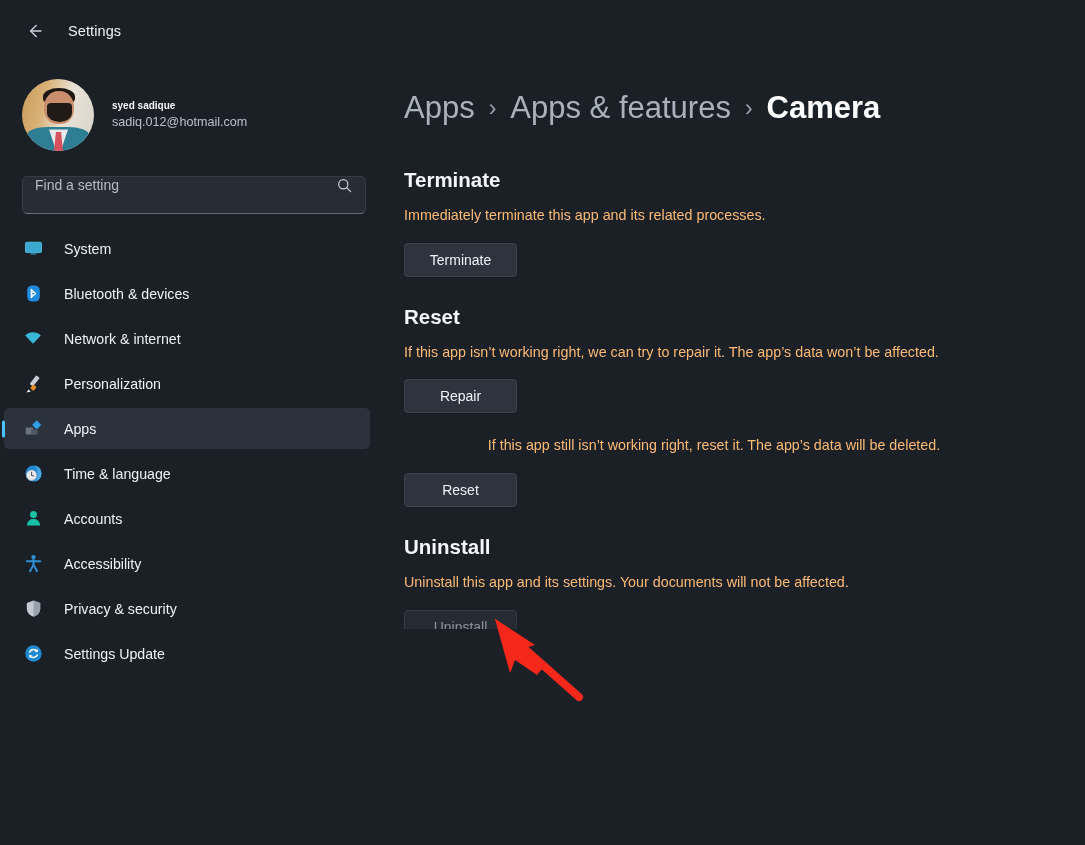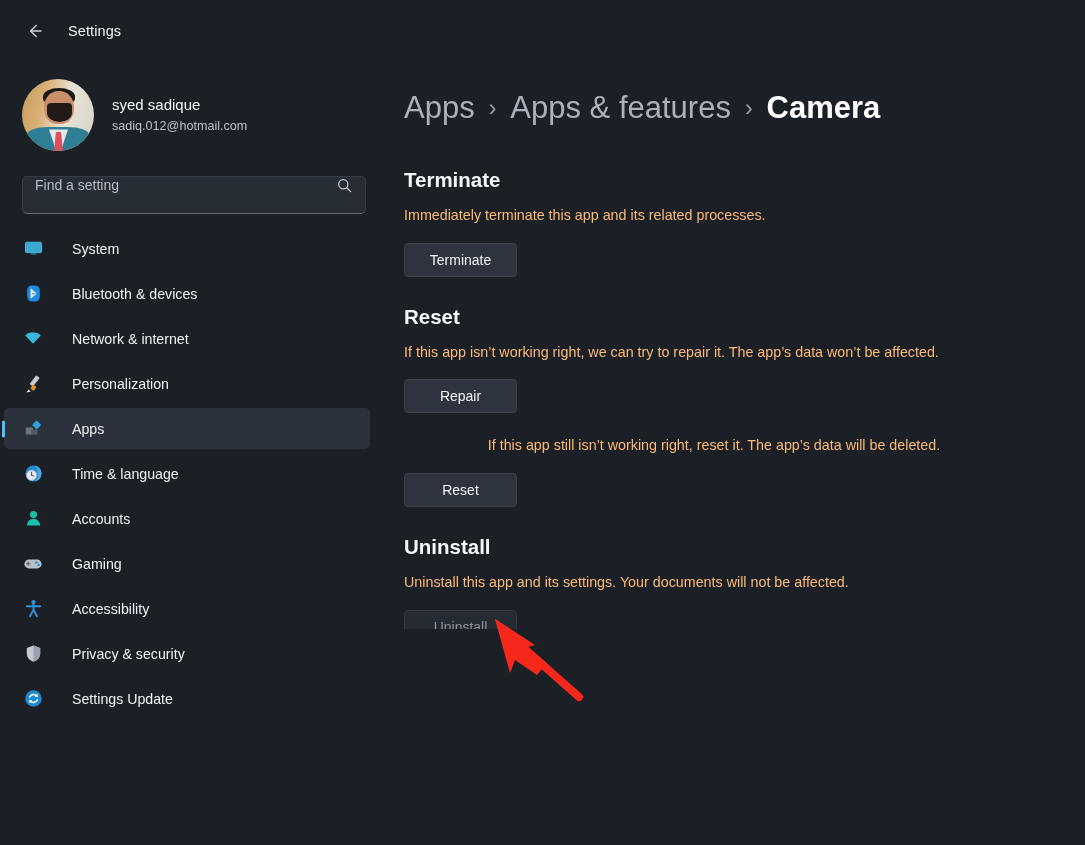--- a/index.html
+++ b/index.html
@@ -116,21 +116,21 @@
     position: absolute;
     left: 50%; bottom: 0;
     width: 9px; height: 27%;
     margin-left: -4px;
     background: #d8515f;
     clip-path: polygon(22% 0, 78% 0, 100% 100%, 0 100%);
   }
 
   .account-text { margin-left: 18px; line-height: 1.35; }
   .account-name {
-    font-size: 15px; font-weight: normal; color: #f3f5f8;
+    font-size: 10px; font-weight: bold; color: #f3f5f8;
   }
   .account-mail {
     font-size: 12.6px; color: #b9c0c9; margin-top: 2px;
   }
 
   
   .search-wrap { padding: 18px 24px 0 22px; }
   .search-box {
     position: relative;
     height: 38px;
@@ -175,21 +175,21 @@
     width: 3px; height: 17px;
     background: #4cc2ff;
     border-radius: 2px;
   }
   .nav-icon {
     width: 22px; height: 22px;
     flex: 0 0 22px;
     display: flex; align-items: center; justify-content: center;
   }
   .nav-label {
-    margin-left: 28px;
+    margin-left: 20px;
     font-size: 14.2px;
     color: #eef1f5;
     white-space: nowrap;
   }
 
   
   .main {
     flex: 1 1 auto;
     min-width: 0;
     padding: 28px 40px 0 14px;
@@ -375,32 +375,20 @@
         <div class="nav-item">
           <span class="nav-icon">
             <svg width="19" height="19" viewBox="0 0 19 19">
               <circle cx="9.5" cy="5.4" r="3.5" fill="#17bfa5"></circle>
               <path d="M2.9 16.4 A6.6 6.6 0 0 1 16.1 16.4 Z" fill="#17bfa5"></path>
             </svg>
           </span>
           <span class="nav-label">Accounts</span>
         </div>
 
-        <div class="nav-item">
-          <span class="nav-icon">
-            <svg width="20" height="20" viewBox="0 0 20 20">
-              <rect x="1.4" y="5.6" width="17.2" height="8.8" rx="4.4" fill="#b8bfc8"></rect>
-              <line x1="5.3" y1="8" x2="5.3" y2="11.4" stroke="#596270" stroke-width="1.15" stroke-linecap="round"></line>
-              <line x1="3.6" y1="9.7" x2="7" y2="9.7" stroke="#596270" stroke-width="1.15" stroke-linecap="round"></line>
-              <circle cx="13.4" cy="8.4" r="1.25" fill="#2f8fd6"></circle>
-              <circle cx="15.6" cy="11.1" r="1.25" fill="#2f8fd6"></circle>
-            </svg>
-          </span>
-          <span class="nav-label">Gaming</span>
-        </div>
 
         <div class="nav-item">
           <span class="nav-icon">
             <svg width="19" height="19" viewBox="0 0 19 19">
               <circle cx="9.5" cy="3.1" r="2.2" fill="#2f8fd6"></circle>
               <path d="M9.5 5.6 L9.5 11 M2.8 7.2 L16.2 7.2 M9.5 10.6 L6 17.2 M9.5 10.6 L13 17.2" stroke="#2f8fd6" stroke-width="2" stroke-linecap="round" fill="none"></path>
             </svg>
           </span>
           <span class="nav-label">Accessibility</span>
         </div>

